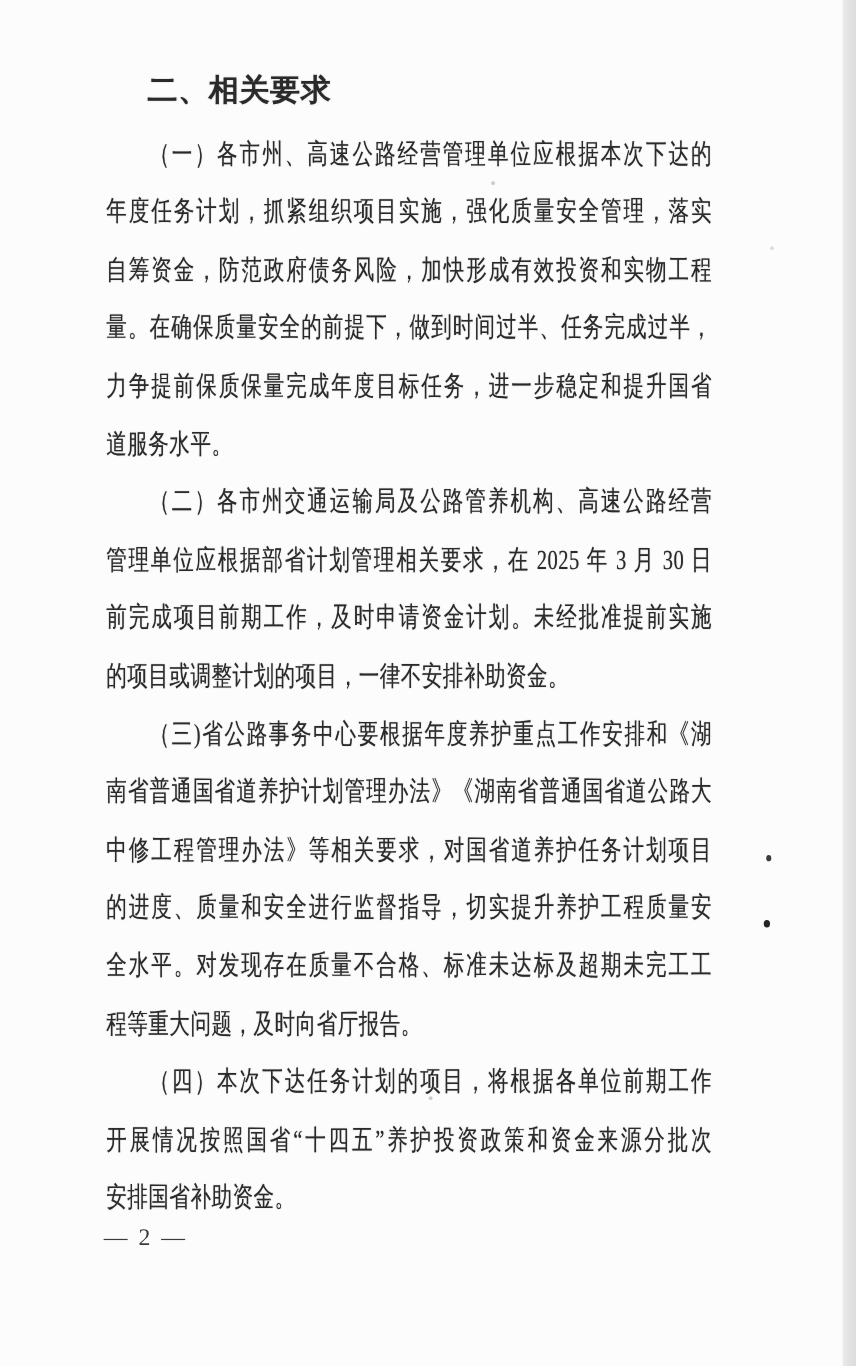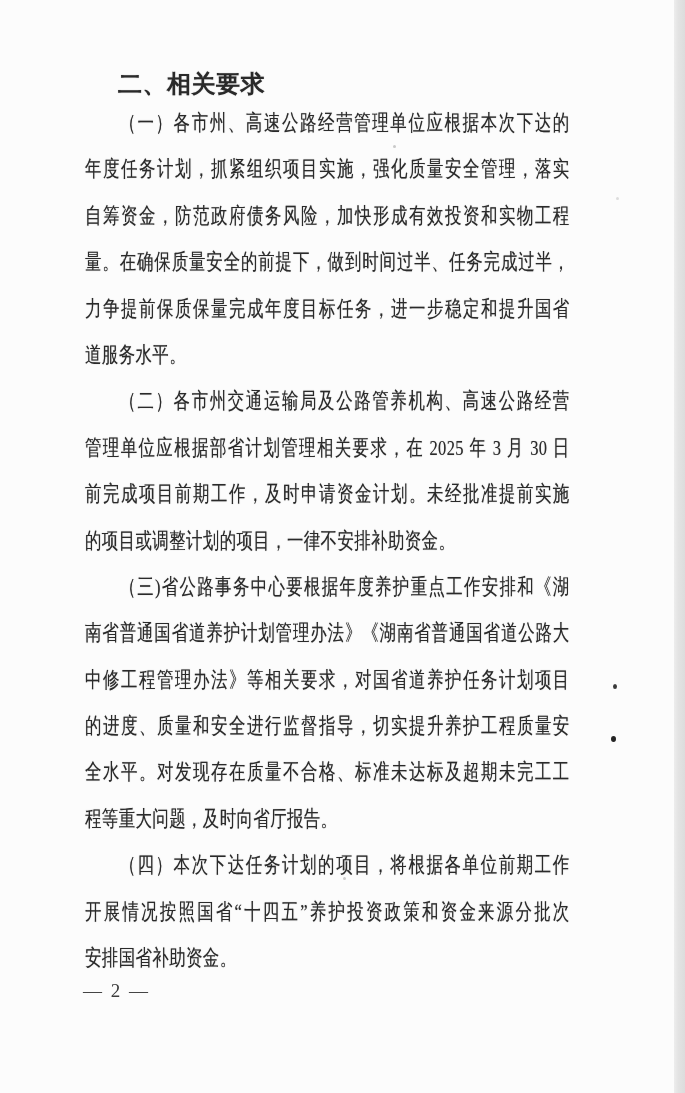--- a/index.html
+++ b/index.html
@@ -33,21 +33,20 @@
   .heading {
     position: absolute;
     left: 118px;
     top: 56px;
     font-size: 24px;
     font-weight: bold;
     color: var(--text-color);
     letter-spacing: 0.5px;
     white-space: nowrap;
     text-shadow: 0 0 1px rgba(42,42,42,0.45);
-    margin-top: 12px;
   }
 
   
   .body-text {
     position: absolute;
     left: 85px;
     top: 100px;
     width: 648px;
     transform: scaleX(0.748);
     transform-origin: 0 0;

